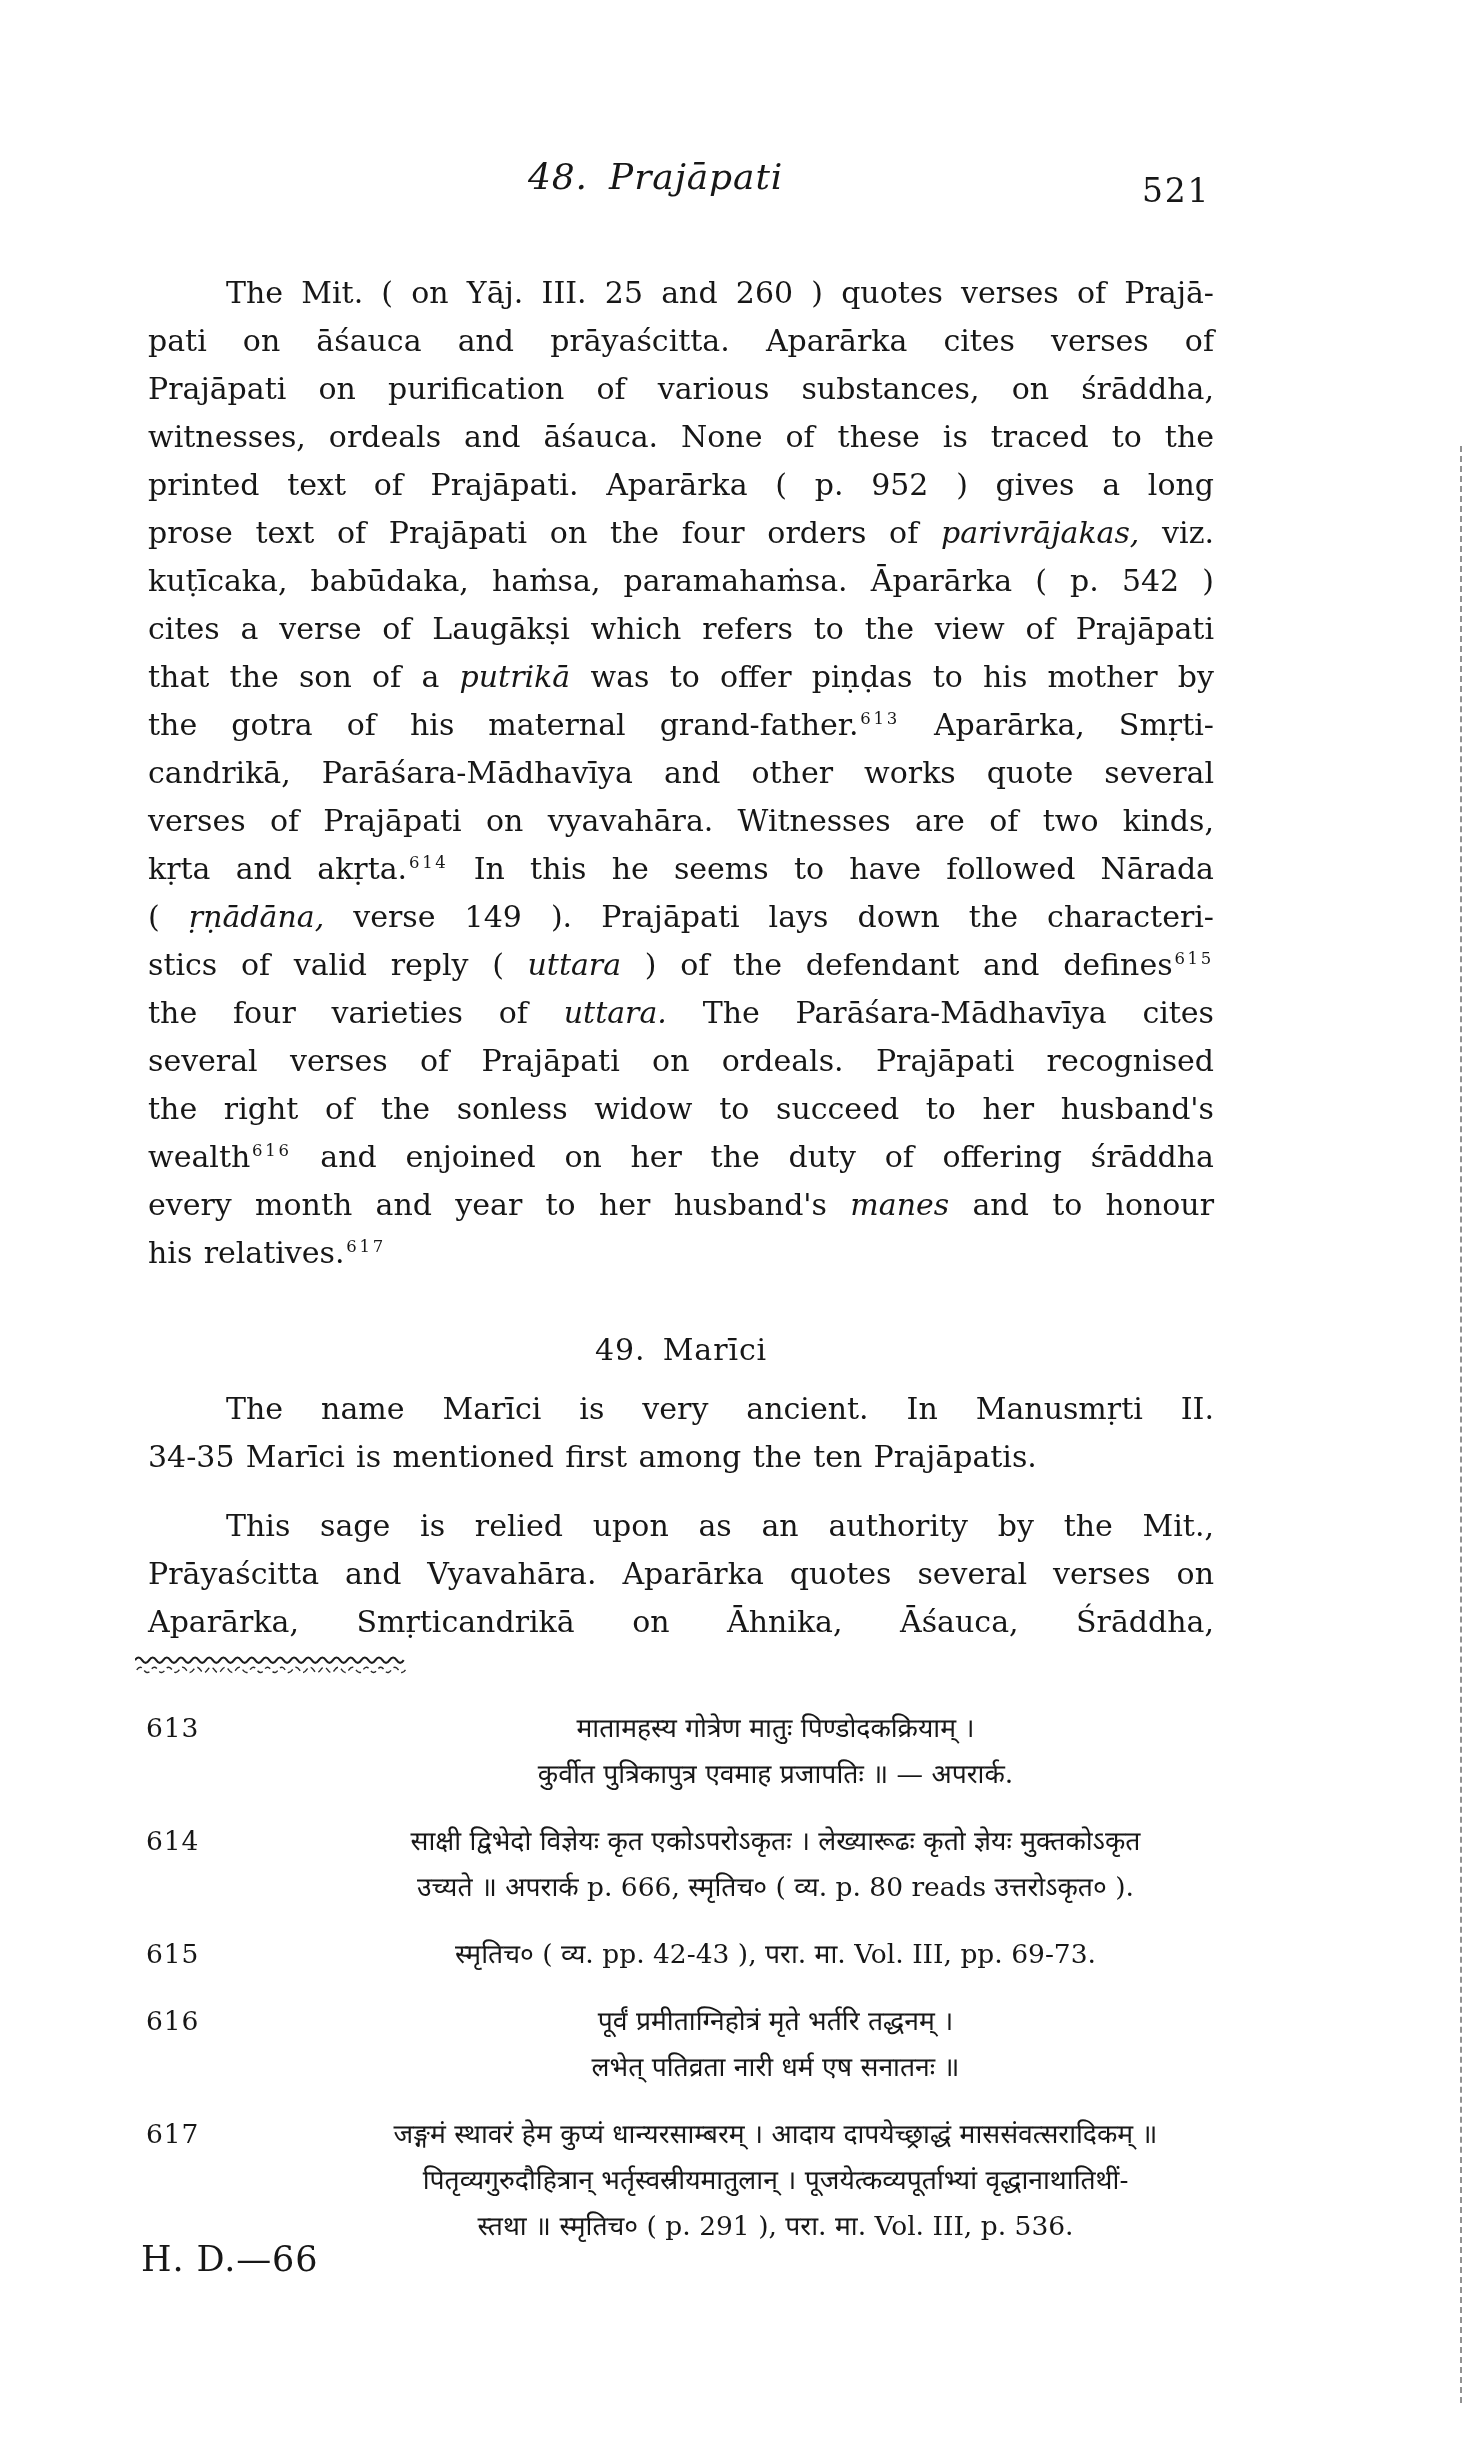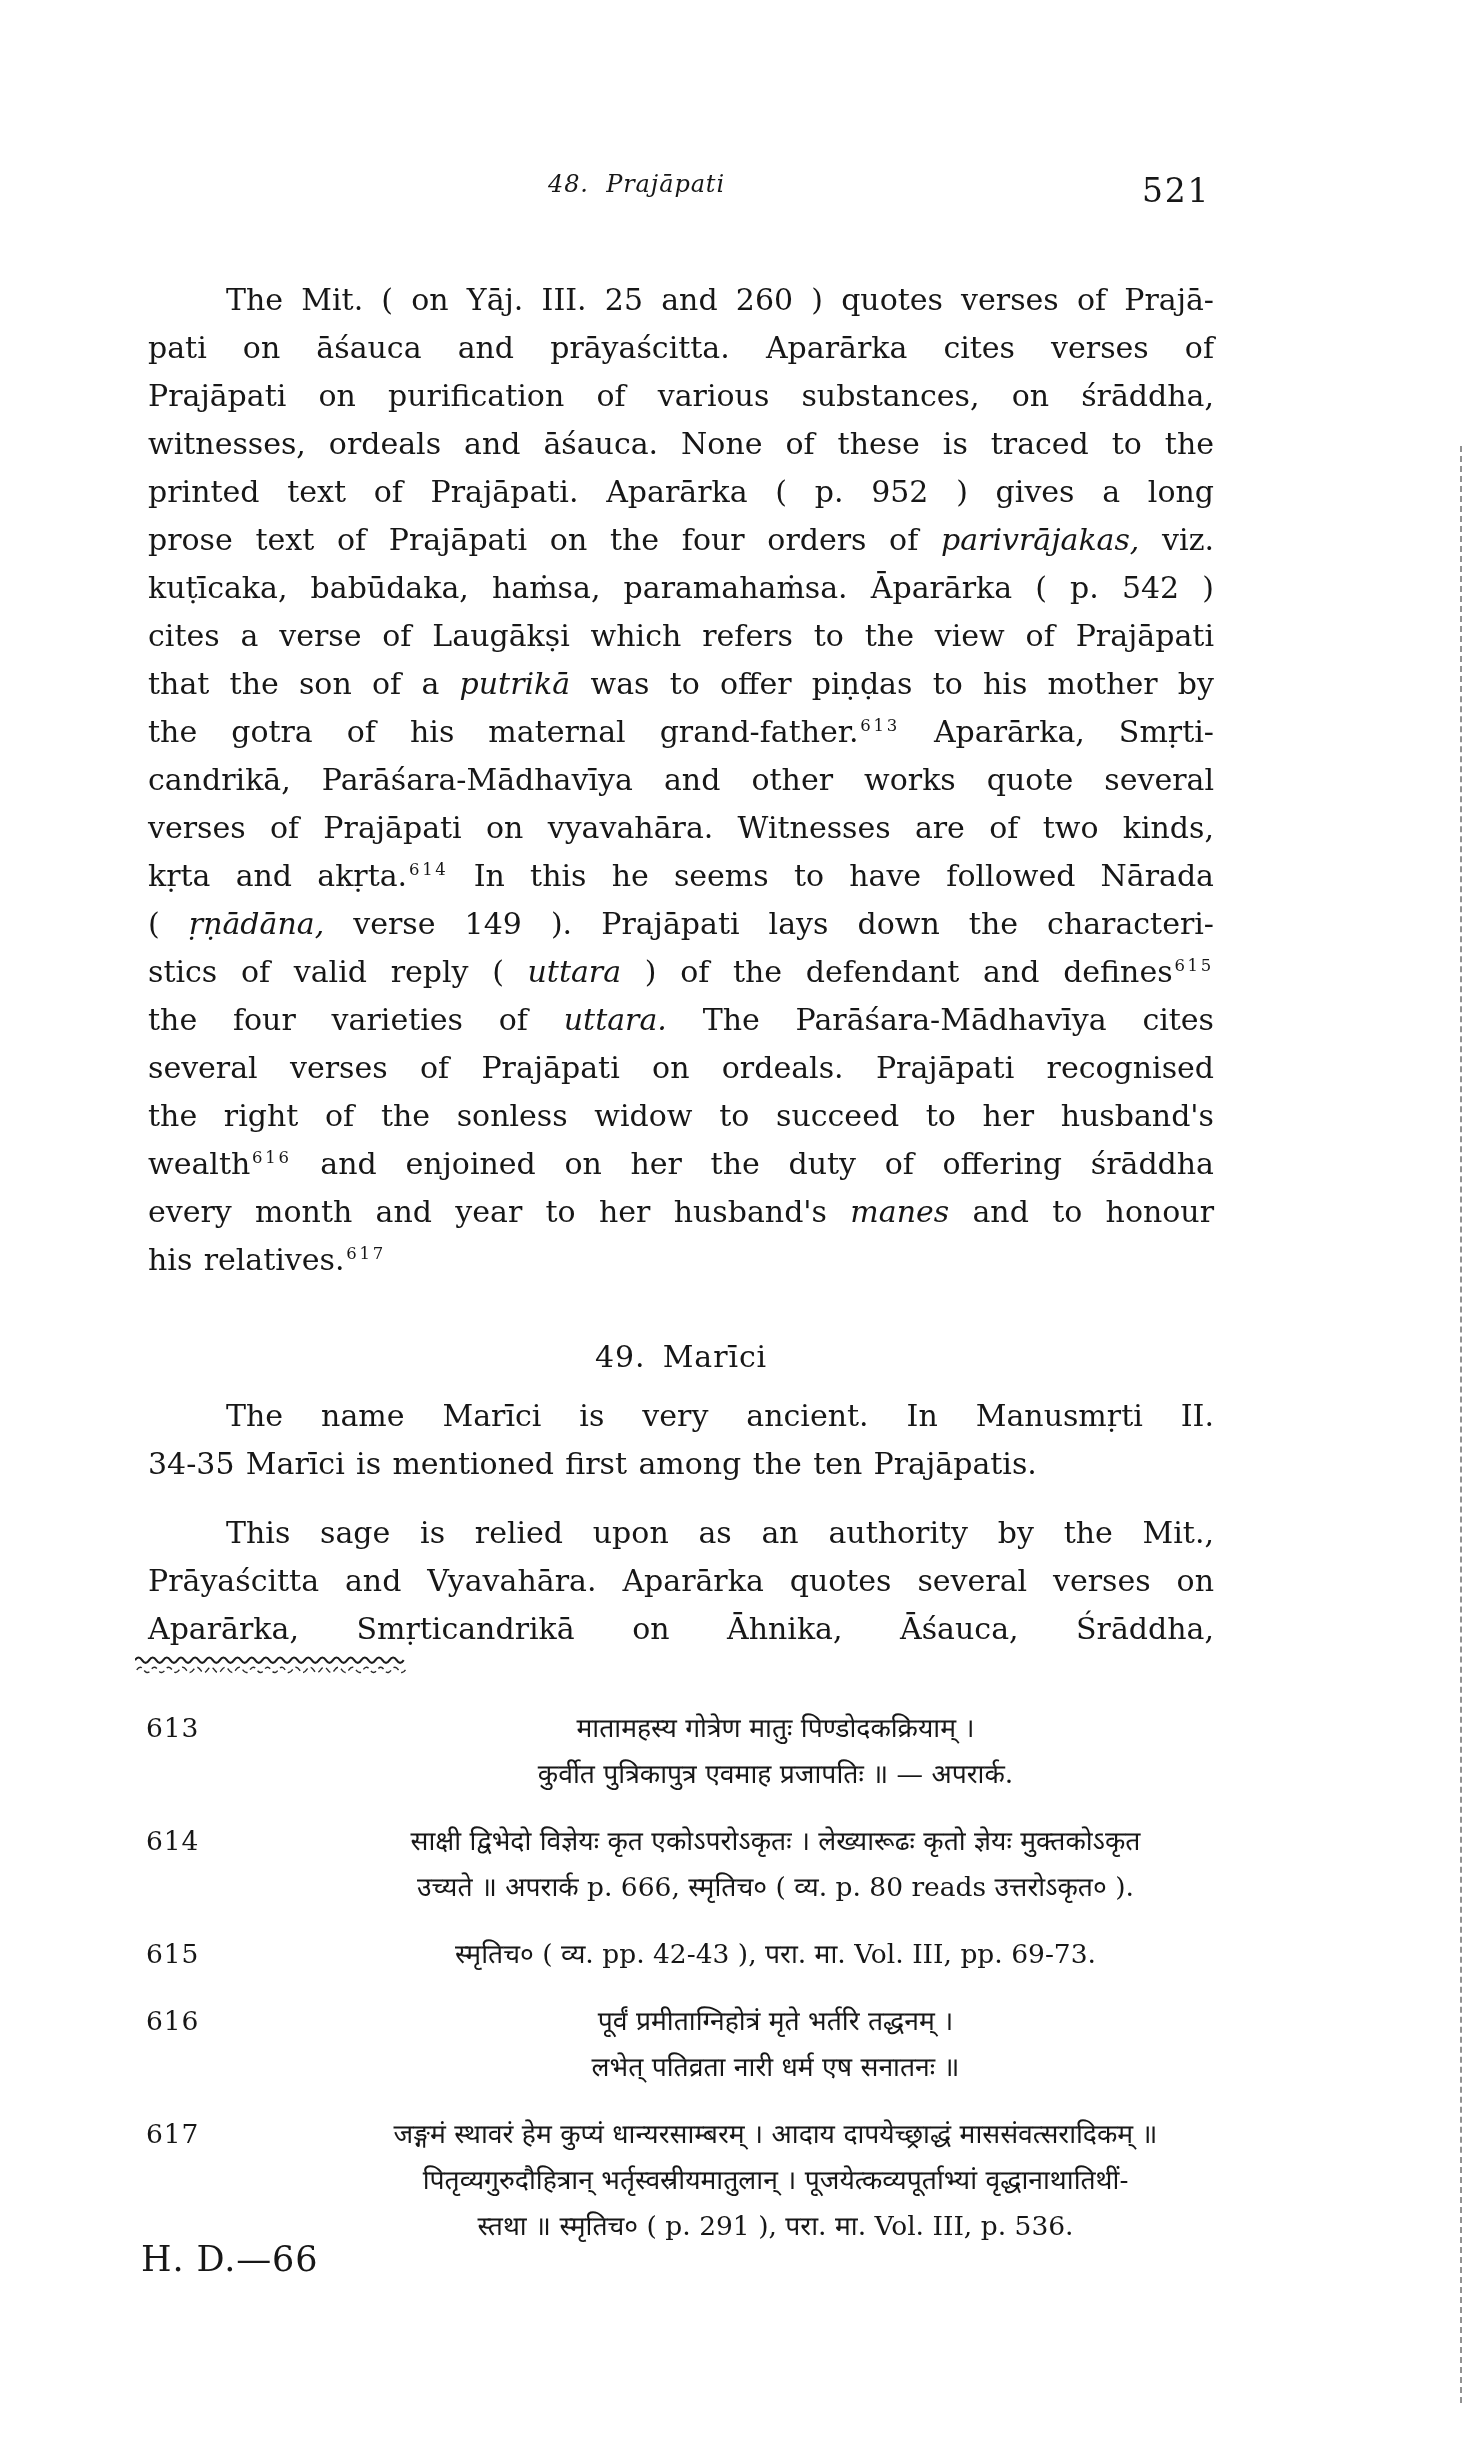--- a/index.html
+++ b/index.html
@@ -7,33 +7,32 @@
     position:relative;
     width:1482px; height:2462px;
     background:#ffffff;
     color:#171717;
     font-family:"DejaVu Serif", serif;
     overflow:hidden;
   }
 
   
   .hdr-title {
-    position:absolute; left:528px; top:165px;
-    font-size:24px; font-style:italic; letter-spacing:0.9px; word-spacing:8.8px;
+    position:absolute; left:528px; top:157px;
+    font-size:36px; font-style:italic; letter-spacing:0.9px; word-spacing:8.8px;
     line-height:39px;
-    margin-left:20px;
   }
   .hdr-pageno {
     position:absolute; left:1142px; top:171px;
     font-size:33px; letter-spacing:1.8px; line-height:39px;
   }
 
   
   .body-block {
-    position:absolute; left:148px; top:276px; width:1066px;
+    position:absolute; left:148px; top:269px; width:1066px;
   }
   .line {
     font-size:30px; line-height:48px;
     text-align:justify; text-align-last:justify;
     word-spacing:1.8px;
   }
   .line.end  { text-align-last:left; }
   .line.indent { text-indent:78px; }
   .line em { font-style:italic; }
   sup { font-size:0.55em; vertical-align:super; letter-spacing:2.7px; margin-left:1.8px; line-height:0; }

